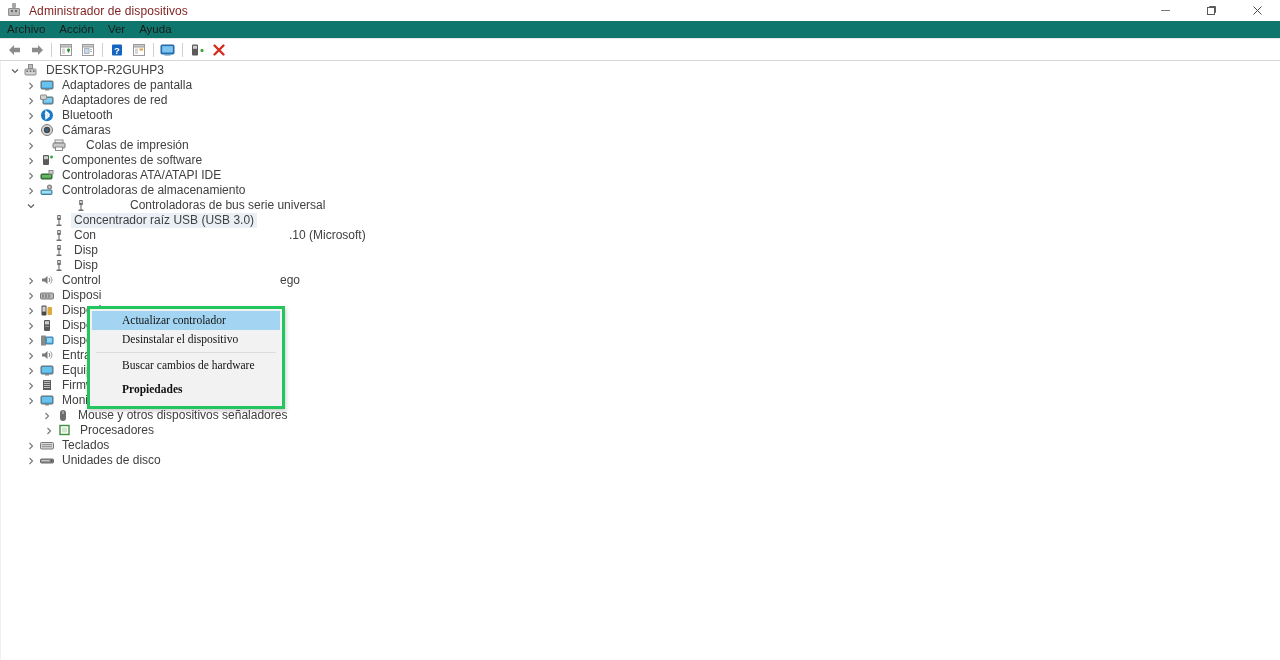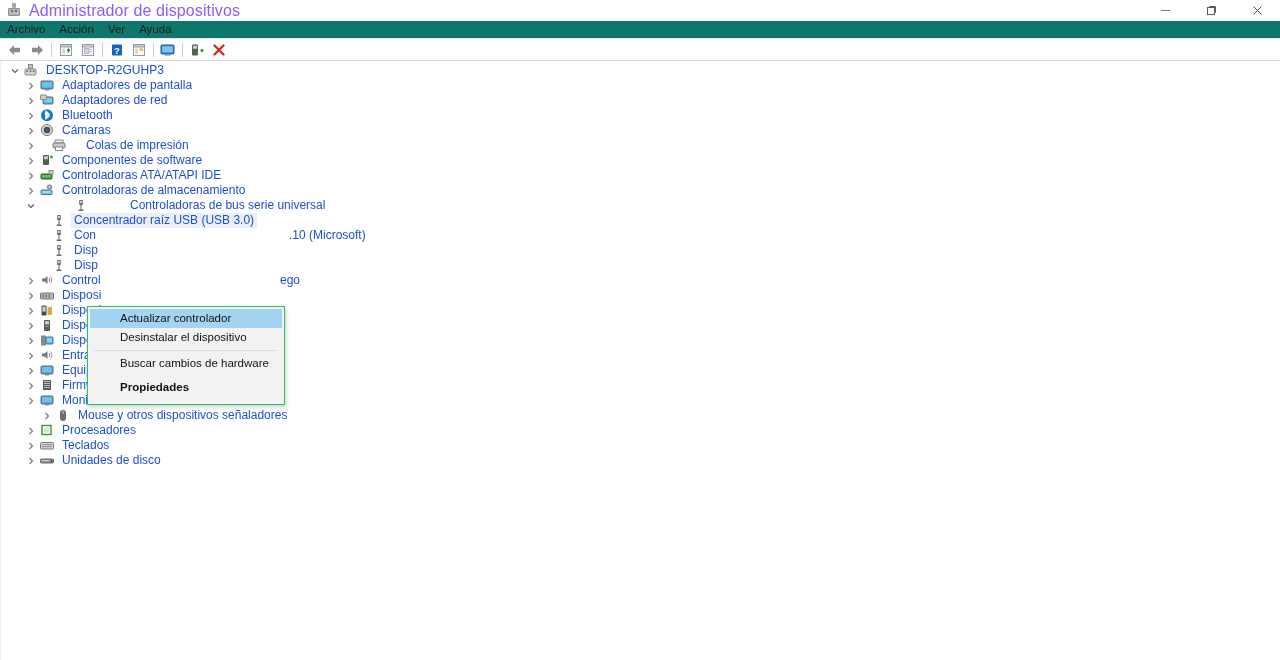--- a/index.html
+++ b/index.html
@@ -62,22 +62,22 @@
     box-shadow: 4px 0 0 #6d6d6d;
   }
   .title-icon .stand {
     position: absolute;
     left: 5px; top: 0px;
     width: 4px; height: 5px;
     background: #a5a5a5;
     border-radius: 1px;
   }
   .title-text {
-    font-size: 16px;
-    color: #8b5cf6;
+    font-size: 12px;
+    color: #7f1d1d;
     letter-spacing: 0.1px;
     white-space: nowrap;
   }
   .win-controls {
     position: absolute;
     right: 0; top: 0;
     height: 21px;
     display: flex;
   }
   .win-btn {
@@ -148,21 +148,21 @@
     top: 2px;
     right: 0;
     bottom: 0;
   }
   .row {
     height: 15px;
     display: flex;
     align-items: center;
     white-space: nowrap;
     font-size: 12px;
-    color: #1d4ed8;
+    color: #404040;
     position: relative;
   }
   .row.selected .label-wrap {
     background: #eaf0f5;
   }
   .twisty {
     width: 16px;
     height: 15px;
     display: flex;
     align-items: center;
@@ -185,25 +185,26 @@
     display: inline-block;
   }
 
   
   .ctxmenu {
     position: absolute;
     left: 86px;
     top: 245px;
     width: 198px;
     background: #f2f2f2;
-    border: 1px solid #22c55e;
+    border: 3px solid #22c55e;
     box-shadow: 1px 2px 4px rgba(0,0,0,0.20);
     padding: 2px 0 2px 0;
     box-sizing: border-box;
     z-index: 50;
+    font-family: Liberation Serif, serif;
   }
   .ctx-item {
     height: 19px;
     line-height: 19px;
     font-size: 11.5px;
     color: #111111;
     padding-left: 30px;
     white-space: nowrap;
     margin: 0 2px;
   }
@@ -699,21 +700,21 @@
         </div>
         <div class="ico">
           <svg width="14" height="13" viewBox="0 0 14 13">
             <rect x="4" y="1" width="6" height="11" rx="3" fill="#6e6e6e"></rect>
             <line x1="7" y1="2" x2="7" y2="5" stroke="#cfcfcf" stroke-width="1"></line>
           </svg>
         </div>
         <div class="label-wrap">Mouse y otros dispositivos señaladores</div>
       </div>
 
-      <div class="row" style="padding-left:22px;text-align:right;">
+      <div class="row" style="padding-left:40px;text-align:right;">
         <div class="twisty">
           <svg width="8" height="8" viewBox="0 0 8 8">
               <path d="M2.5 1 L5.5 4 L2.5 7" fill="none" stroke="#767676" stroke-width="1.1"></path>
             </svg>
         </div>
         <div class="ico">
           <svg width="14" height="13" viewBox="0 0 14 13">
             <rect x="2" y="1.5" width="9" height="9" fill="#ffffff" stroke="#3f8f3f" stroke-width="1.4"></rect>
             <rect x="4" y="3.5" width="5" height="5" fill="#cfe8cf"></rect>
           </svg>

